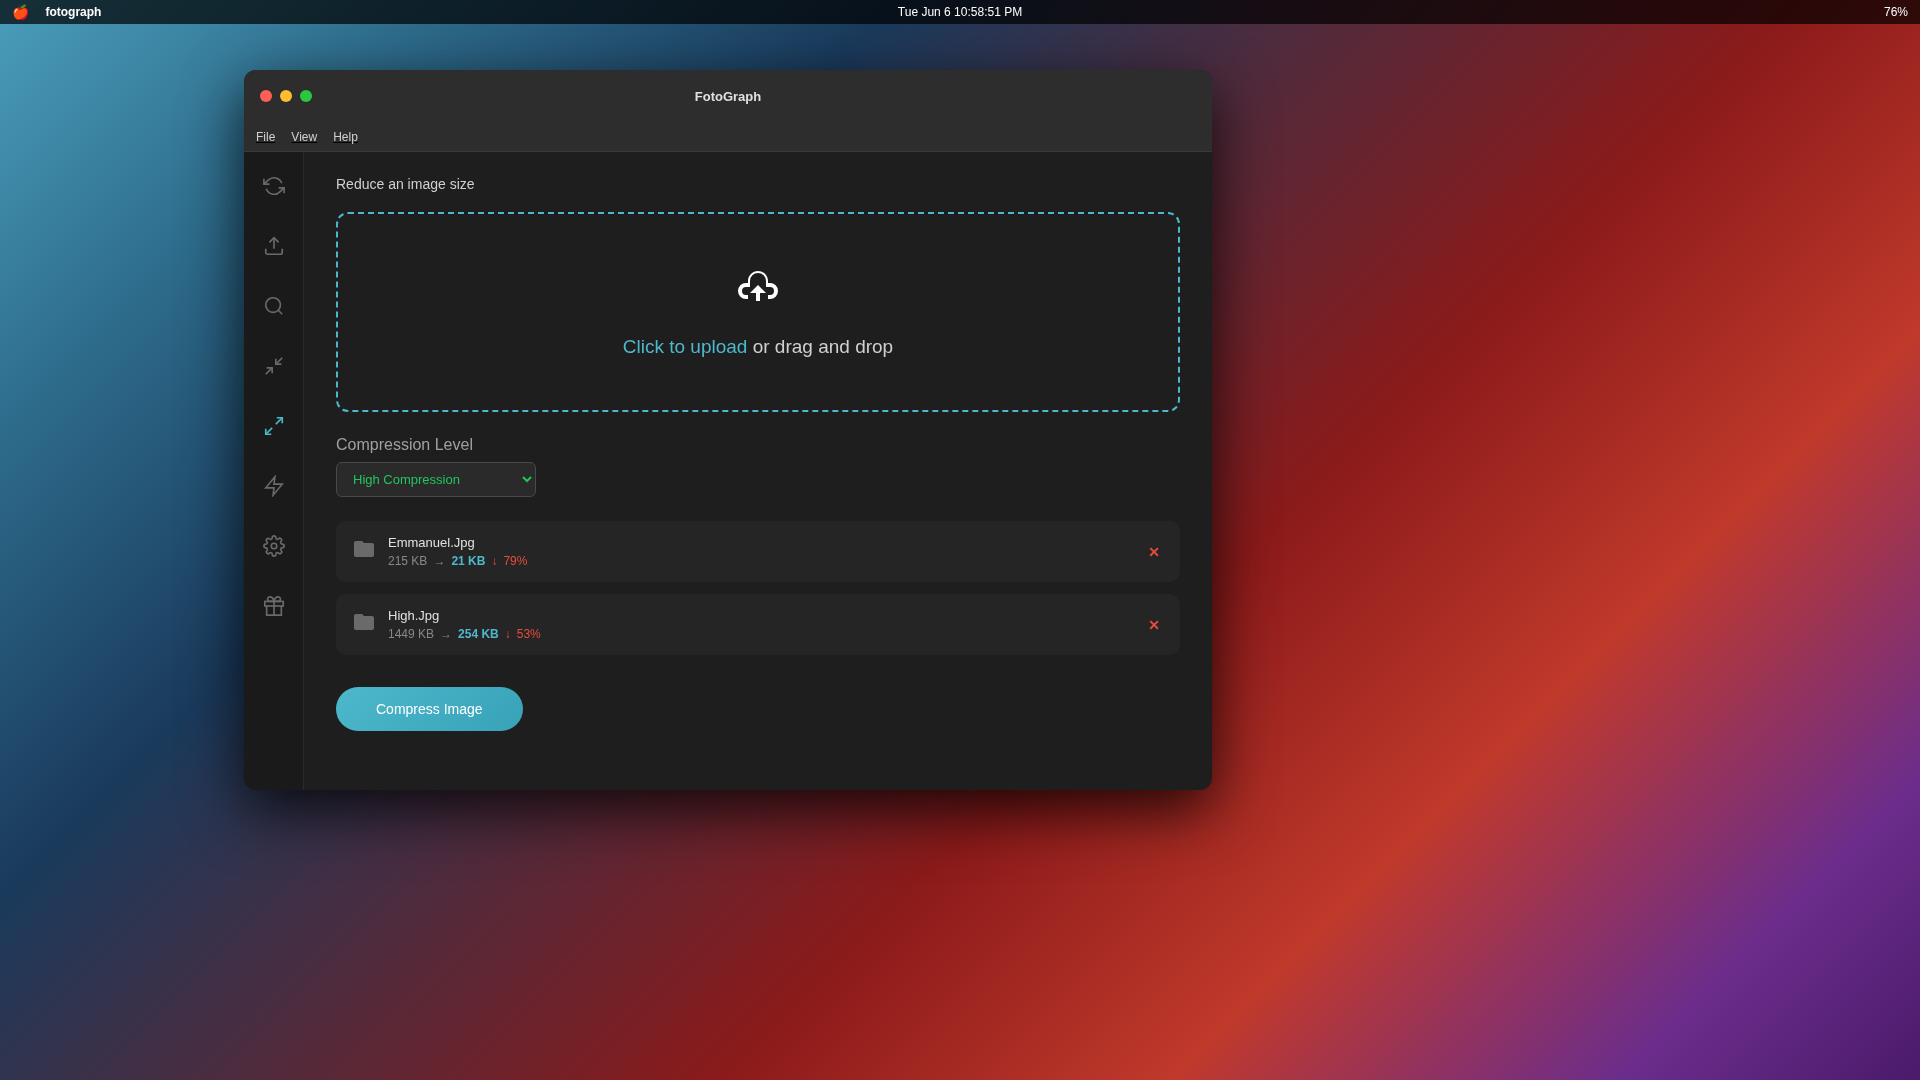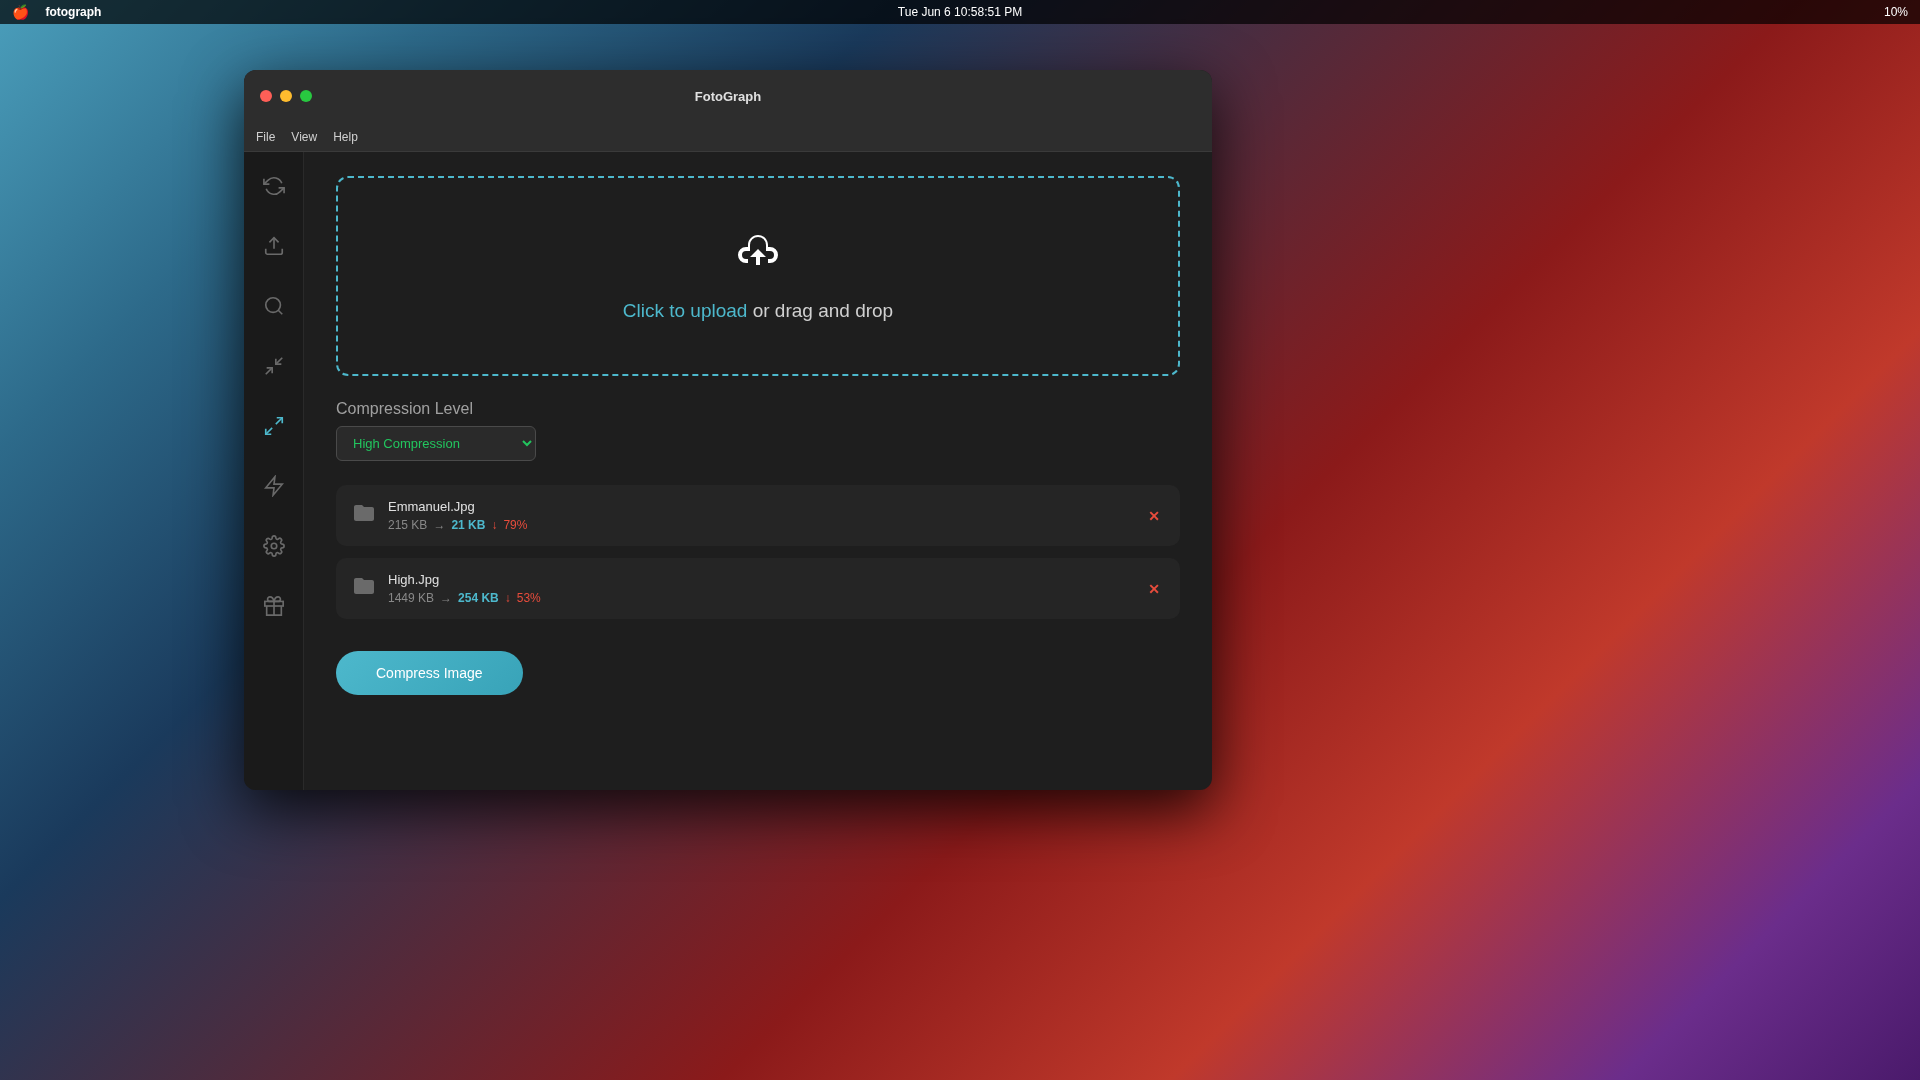--- a/index.html
+++ b/index.html
@@ -105,20 +105,21 @@
     
     .app-menu {
       height: 30px;
       background: #2d2d2d;
       display: flex;
       align-items: center;
       padding: 0 12px;
       gap: 16px;
       border-bottom: 1px solid #3a3a3a;
       flex-shrink: 0;
+      text-decoration: underline;
     }
     .app-menu-item {
       color: #d0d0d0;
       font-size: 12px;
       cursor: pointer;
     }
 
     
     .main-area {
       display: flex;
@@ -288,21 +289,21 @@
 </head>
 <body>
 
 <div class="menubar">
   <div class="menubar-left">
     <span class="apple-logo">🍎</span>
     <span class="app-name">fotograph</span>
   </div>
   <div class="menubar-center">Tue Jun 6  10:58:51 PM</div>
   <div class="menubar-right">
-    <span>10%</span>
+    <span>76%</span>
   </div>
 </div>
 
 <div class="window">
 
   <div class="titlebar">
     <div class="traffic-lights">
       <div class="traffic-light tl-red"></div>
       <div class="traffic-light tl-yellow"></div>
       <div class="traffic-light tl-green"></div>
@@ -371,20 +372,21 @@
           <polyline points="20 12 20 22 4 22 4 12"></polyline>
           <rect x="2" y="7" width="20" height="5"></rect>
           <line x1="12" y1="22" x2="12" y2="7"></line>
           <path d="M12 7H7.5a2.5 2.5 0 0 1 0-5C11 2 12 7 12 7z"></path>
           <path d="M12 7h4.5a2.5 2.5 0 0 0 0-5C13 2 12 7 12 7z"></path>
         </svg>
       </div>
     </div>
 
     <div class="content">
+      <div class="page-title">Reduce an image size</div>
 
       <div class="upload-area">
         <div class="upload-icon">
           <svg width="48" height="48" viewBox="0 0 24 24" fill="white">
             <path d="M18 15h-2v2h-2v-2h-2v-2h2v-2h2v2h2v2zM9 15H7v-2H5v-2h2V9h2v2h2v2H9v2z" style="display:none"></path>
             <path d="M12 2C9.243 2 7 4.243 7 7v1H6a4 4 0 0 0 0 8h1v-2H6a2 2 0 0 1 0-4h2V7a4 4 0 0 1 8 0v3h2a2 2 0 0 1 0 4h-1v2h1a4 4 0 0 0 0-8h-1V7c0-2.757-2.243-5-5-5z"></path>
             <path d="M11 13v4h2v-4h3l-4-4-4 4h3z"></path>
           </svg>
         </div>
         <div class="upload-text">

